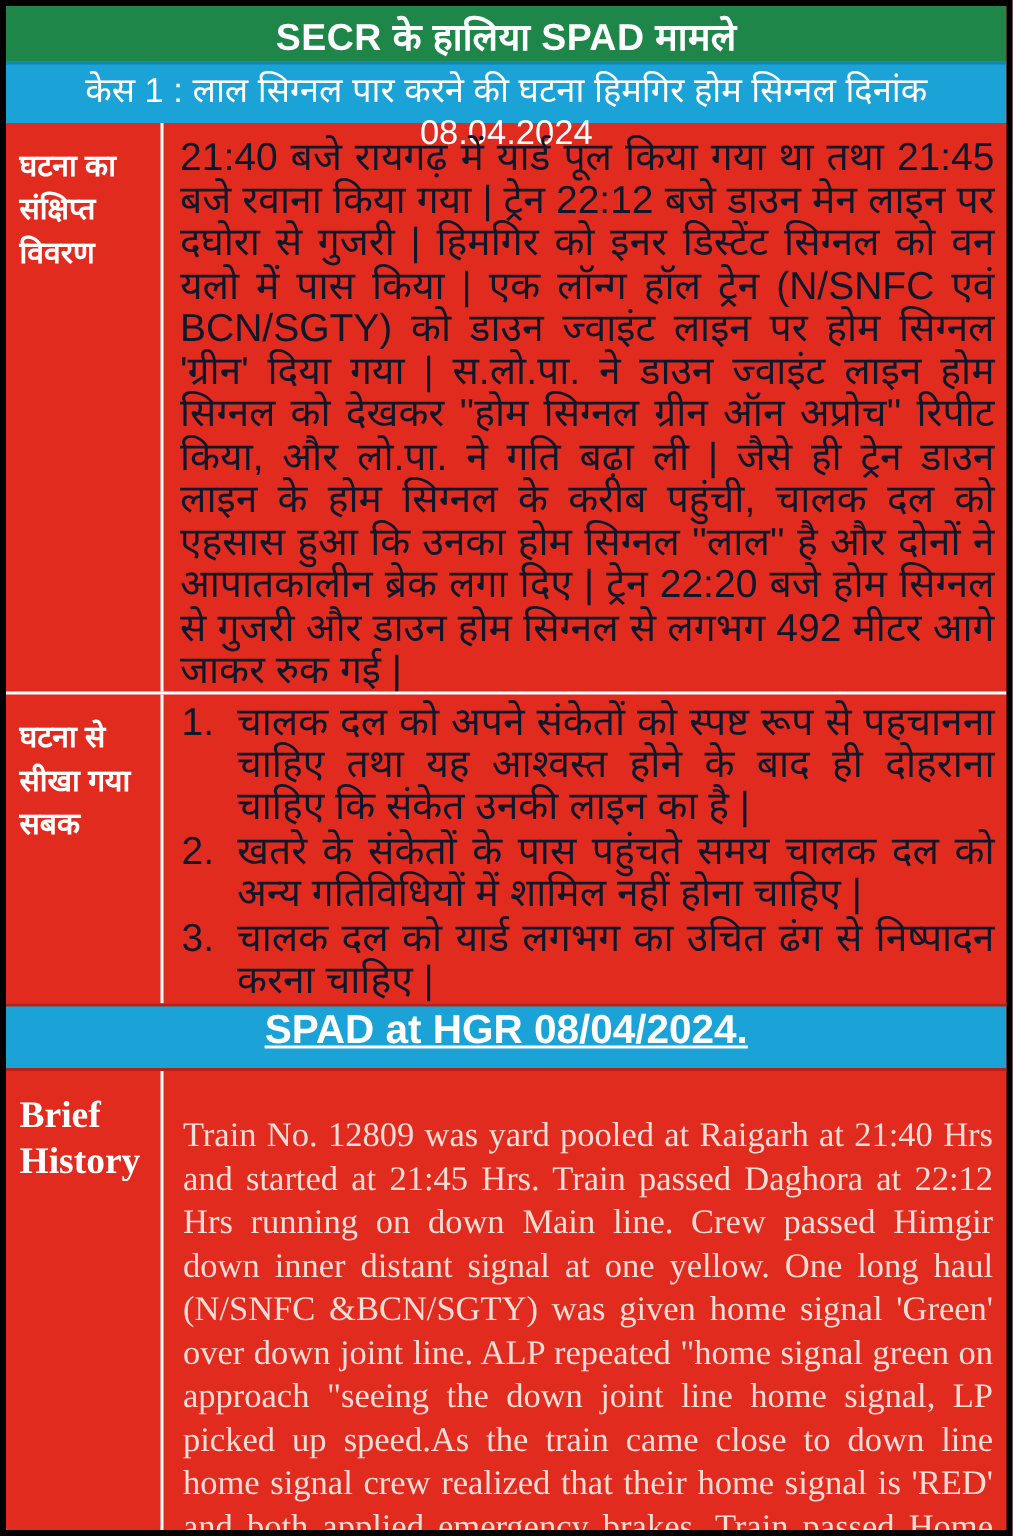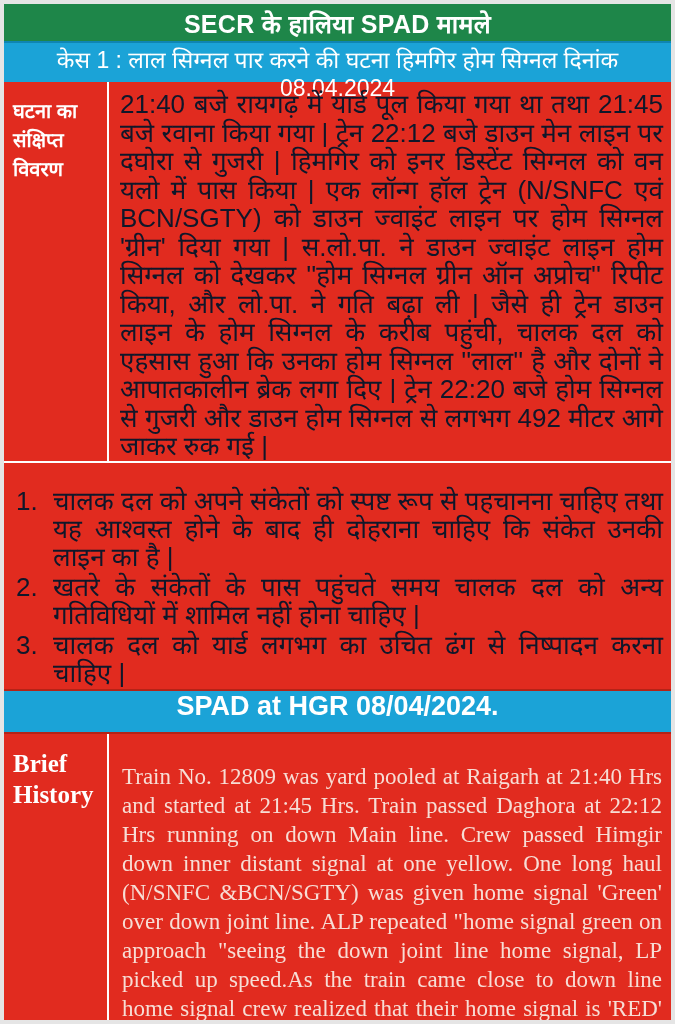--- a/index.html
+++ b/index.html
@@ -1,21 +1,21 @@
 <!DOCTYPE html>
 <html><head>
 <meta charset="utf-8">
 <style>
   html,body { margin:0; padding:0; background:#666; }
   * { box-sizing:border-box; }
   .page {
     position:relative;
     width:675px; height:1024px;
     margin:0 auto;
-    border:4px solid #e5e5e5;
+    border:4px solid #000000;
     outline:1px solid #7b86c4;
     background:#e12b1f;
     display:flex; flex-direction:column;
     font-family:"Liberation Sans", sans-serif;
     overflow:hidden;
   }
   .banner-green {
     height:37px; flex:0 0 37px;
     background:#1e8649;
     color:#ffffff;
@@ -32,20 +32,21 @@
   .banner-case {
     height:41px; flex:0 0 41px;
     font-size:23px;
     border-top:2px solid #0f85b2;
   }
   .banner-spad {
     height:45px; flex:0 0 45px;
     font-weight:bold; font-size:27px;
     border-top:2px solid #b52317;
     border-bottom:2px solid #b52317;
+    text-decoration:underline;
   }
   .trow { display:flex; align-items:stretch; }
   .row-1-hi { flex:0 0 259px; border-bottom:2px solid #ffffff; }
   .row-2-hi { flex:0 0 155px; }
   .row-1-en { flex:0 0 305px; border-bottom:2px solid #ffffff; }
   .row-2-en { flex:1 1 auto; }
   .label-cell {
     flex:0 0 105px; width:105px;
     border-right:2px solid #ffffff;
     padding:15px 4px 0 9px;
@@ -53,21 +54,21 @@
     font-weight:bold;
     font-size:20px; line-height:29px;
   }
   .body-cell {
     flex:1 1 auto;
     padding:8px 8px 0 11px;
     color:#0f172a;
     font-size:26px; line-height:28.5px;
     text-align:justify;
   }
-  .row-2-hi .body-cell { padding-top:4px; line-height:28px;margin-top:20px; }
+  .row-2-hi .body-cell { padding-top:4px; line-height:28px; }
   .num-list { margin:0; padding:0 0 0 30px; list-style:decimal; }
   .num-list li { padding-left:8px; margin:0 0 2px 0; }
   
   .en .label-cell {
     font-family:"Liberation Serif", serif;
     font-size:25px; line-height:31px;
     padding-top:14px;
   }
   .en .body-cell {
     font-family:"Liberation Serif", serif;
@@ -90,20 +91,21 @@
   <div class="banner-blue banner-case">
     <span>केस 1 : लाल सिग्नल पार करने की घटना हिमगिर होम सिग्नल दिनांक 08.04.2024</span>
   </div>
 
   <div class="trow row-1-hi">
     <div class="label-cell">घटना का संक्षिप्त विवरण</div>
     <div class="body-cell">21:40 बजे रायगढ़ में यार्ड पूल किया गया था तथा 21:45 बजे रवाना किया गया | ट्रेन 22:12 बजे डाउन मेन लाइन पर दघोरा से गुजरी | हिमगिर को इनर डिस्टेंट सिग्नल को वन यलो में पास किया | एक लॉन्ग हॉल ट्रेन (N/SNFC एवं BCN/SGTY) को डाउन ज्वाइंट लाइन पर होम सिग्नल 'ग्रीन' दिया गया | स.लो.पा. ने डाउन ज्वाइंट लाइन होम सिग्नल को देखकर ''होम सिग्नल ग्रीन ऑन अप्रोच'' रिपीट किया, और लो.पा. ने गति बढ़ा ली | जैसे ही ट्रेन डाउन लाइन के होम सिग्नल के करीब पहुंची, चालक दल को एहसास हुआ कि उनका होम सिग्नल ''लाल'' है और दोनों ने आपातकालीन ब्रेक लगा दिए | ट्रेन 22:20 बजे होम सिग्नल से गुजरी और डाउन होम सिग्नल से लगभग 492 मीटर आगे जाकर रुक गई |</div>
   </div>
 
   <div class="trow row-2-hi">
+    <div class="label-cell">घटना से सीखा गया सबक</div>
     <div class="body-cell">
       <ol class="num-list">
         <li>चालक दल को अपने संकेतों को स्पष्ट रूप से पहचानना चाहिए तथा यह आश्वस्त होने के बाद ही दोहराना चाहिए कि संकेत उनकी लाइन का है |</li>
         <li>खतरे के संकेतों के पास पहुंचते समय चालक दल को अन्य गतिविधियों में शामिल नहीं होना चाहिए |</li>
         <li>चालक दल को यार्ड लगभग का उचित ढंग से निष्पादन करना चाहिए |</li>
       </ol>
     </div>
   </div>
 
   <div class="banner-blue banner-spad">

